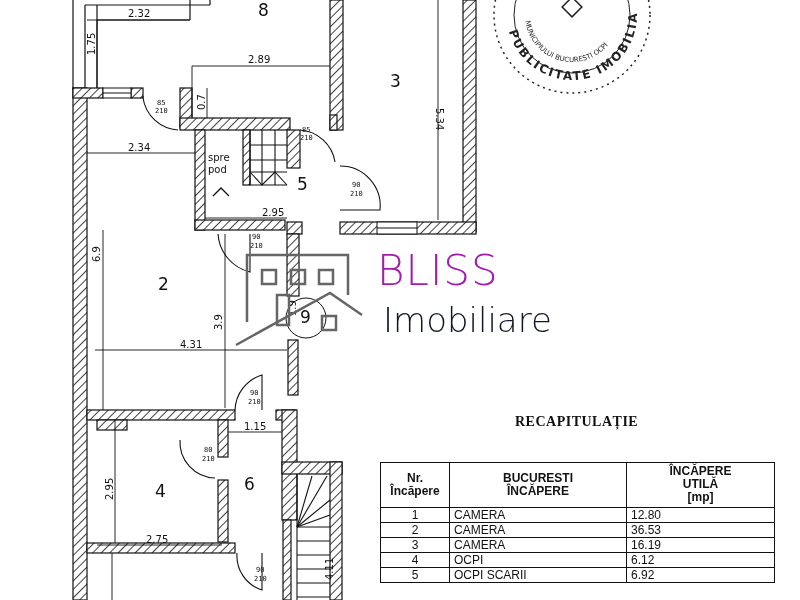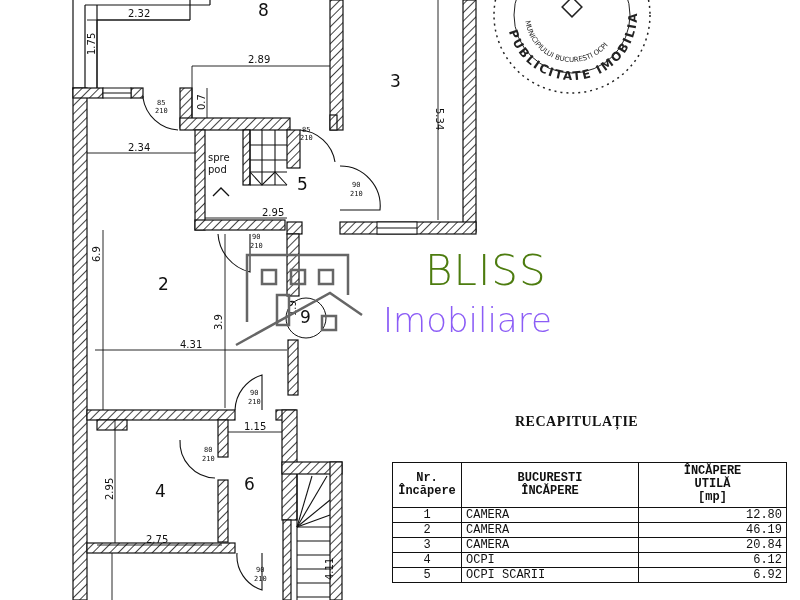--- a/index.html
+++ b/index.html
@@ -1,28 +1,28 @@
 <!DOCTYPE html>
 <html><head>
 <meta charset="utf-8">
 <style>
   html,body{margin:0;padding:0;background:#fff;}
   body{width:800px;height:600px;overflow:hidden;position:relative;font-family:"Liberation Sans",sans-serif;color:#111;}
   svg.plan{position:absolute;left:0;top:0;width:800px;height:600px;}
   .dim{font-family:"DejaVu Sans",sans-serif;font-size:10px;fill:#111;}
   .door{font-family:"DejaVu Sans Mono",monospace;font-size:7px;fill:#111;}
   .room{font-family:"DejaVu Sans",sans-serif;font-size:17px;fill:#111;}
-  .logo-title{position:absolute;left:377px;top:250px;font-family:"DejaVu Sans",sans-serif;font-weight:200;font-size:42px;letter-spacing:1px;color:#4d7c0f;line-height:1;margin-left:48px;}
-  .logo-sub{position:absolute;left:383px;top:303px;font-family:"DejaVu Sans",sans-serif;font-weight:200;font-size:34px;color:#8b5cf6;line-height:1;}
+  .logo-title{position:absolute;left:377px;top:250px;font-family:"DejaVu Sans",sans-serif;font-weight:200;font-size:42px;letter-spacing:1px;color:#a21caf;line-height:1;}
+  .logo-sub{position:absolute;left:383px;top:303px;font-family:"DejaVu Sans",sans-serif;font-weight:200;font-size:34px;color:#0f172a;line-height:1;}
   .recap-title{position:absolute;left:515px;top:414px;font-family:"Liberation Serif",serif;font-weight:bold;font-size:14px;letter-spacing:.5px;text-align:right;}
-  table.recap{position:absolute;left:392px;top:462px;width:395px;border-collapse:collapse;font-family:Liberation Mono, monospace;font-size:12px;}
+  table.recap{position:absolute;left:380px;top:462px;width:395px;border-collapse:collapse;font-family:Liberation Sans, sans-serif;font-size:12px;}
   table.recap th{border:1.5px solid #111;font-weight:bold;text-align:center;padding:2px 3px;line-height:1.1;font-size:12px;}
   table.recap td{border:1px solid #111;padding:0 4px;line-height:14px;height:14px;}
   table.recap td.n{text-align:center;}
-  table.recap td.v{text-align:right;}
+  table.recap td.v{text-align:left;}
   .stamp{position:absolute;left:487px;top:-70px;width:170px;height:170px;}
 </style>
 </head>
 <body>
 
 <svg class="plan" viewBox="0 0 800 600" xmlns="http://www.w3.org/2000/svg">
   <defs>
     <pattern id="hatch" patternUnits="userSpaceOnUse" width="6" height="6" patternTransform="rotate(45)">
       <rect width="6" height="6" fill="#fff"></rect>
       <line x1="0" y1="0" x2="0" y2="6" stroke="#111" stroke-width="1.6"></line>
@@ -246,26 +246,26 @@
   </thead>
   <tbody>
     <tr>
       <td class="n">1</td>
         <td>CAMERA</td>
         <td class="v">12.80</td>
     </tr>
     <tr>
       <td class="n">2</td>
         <td>CAMERA</td>
-        <td class="v">46.19</td>
+        <td class="v">36.53</td>
     </tr>
     <tr>
       <td class="n">3</td>
         <td>CAMERA</td>
-        <td class="v">20.84</td>
+        <td class="v">16.19</td>
     </tr>
     <tr>
       <td class="n">4</td>
         <td>OCPI</td>
         <td class="v">6.12</td>
     </tr>
     <tr>
       <td class="n">5</td>
         <td>OCPI SCARII</td>
         <td class="v">6.92</td>

